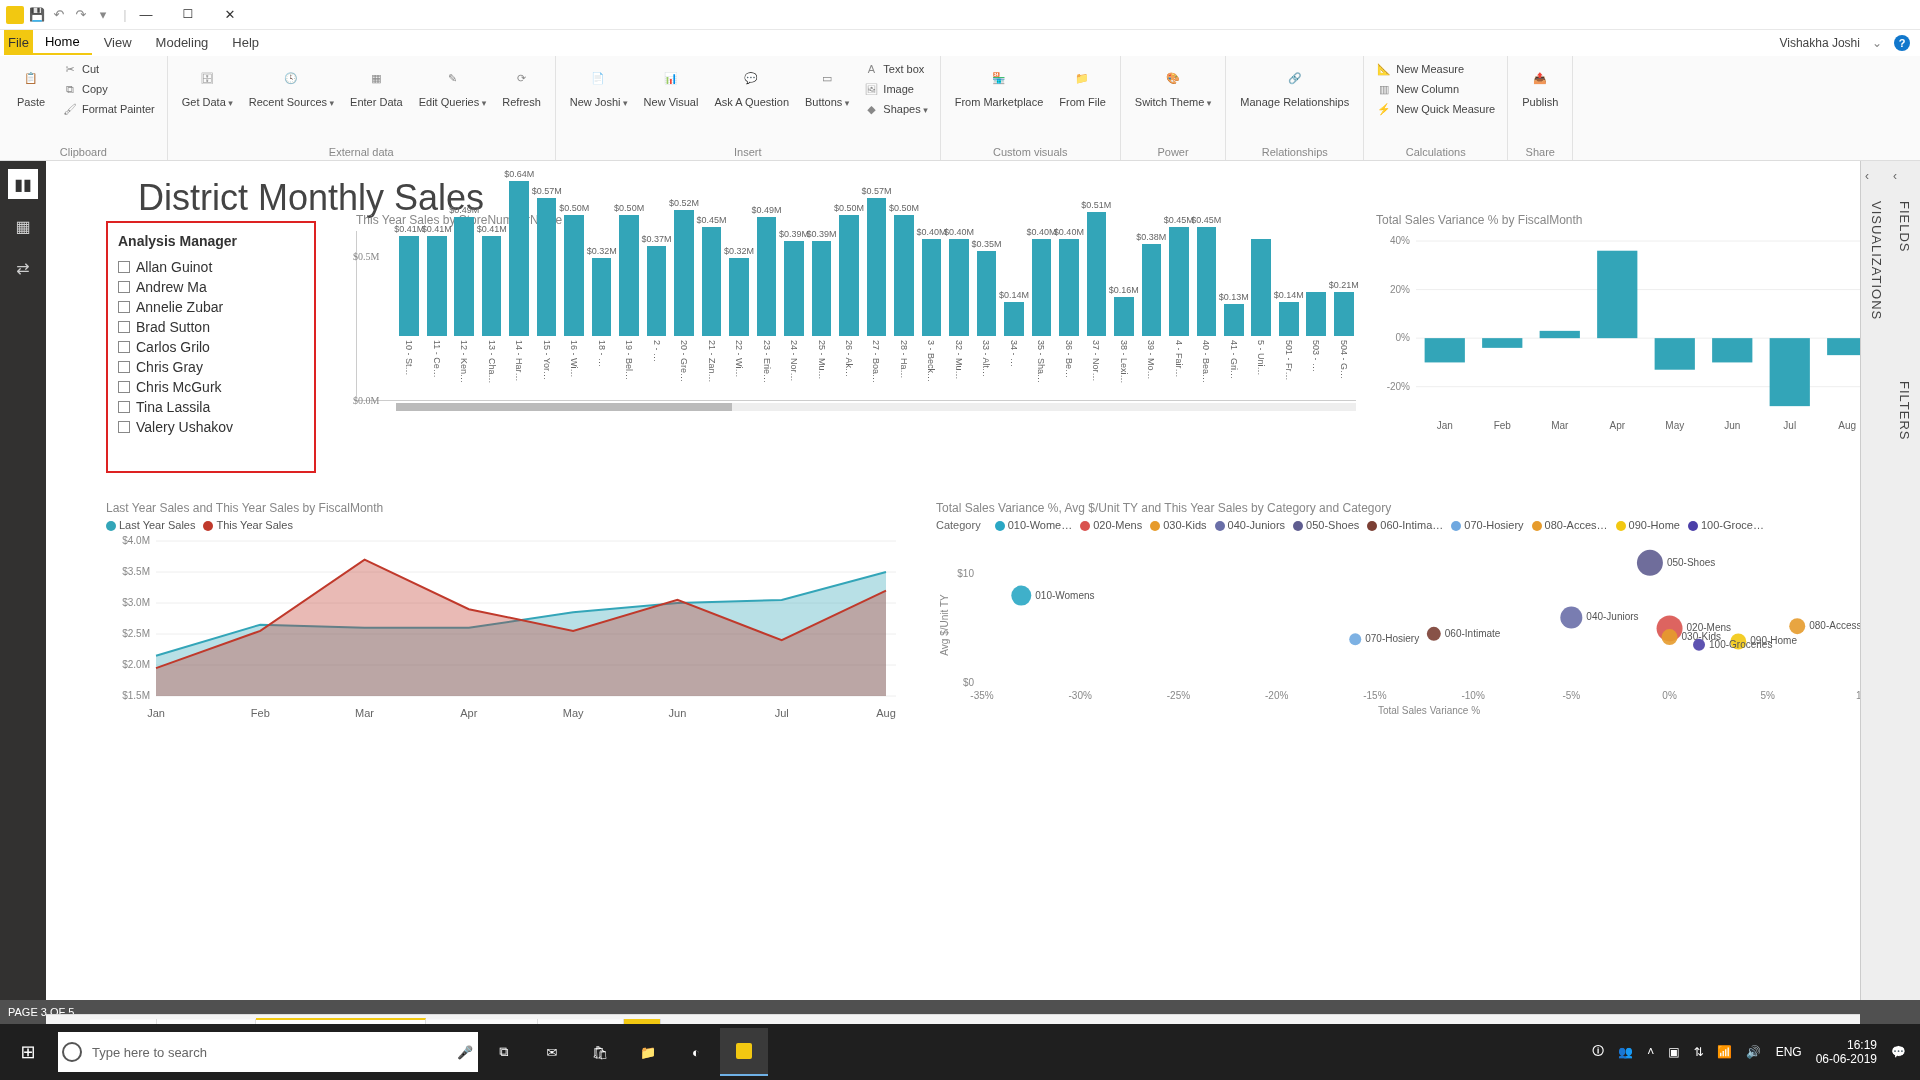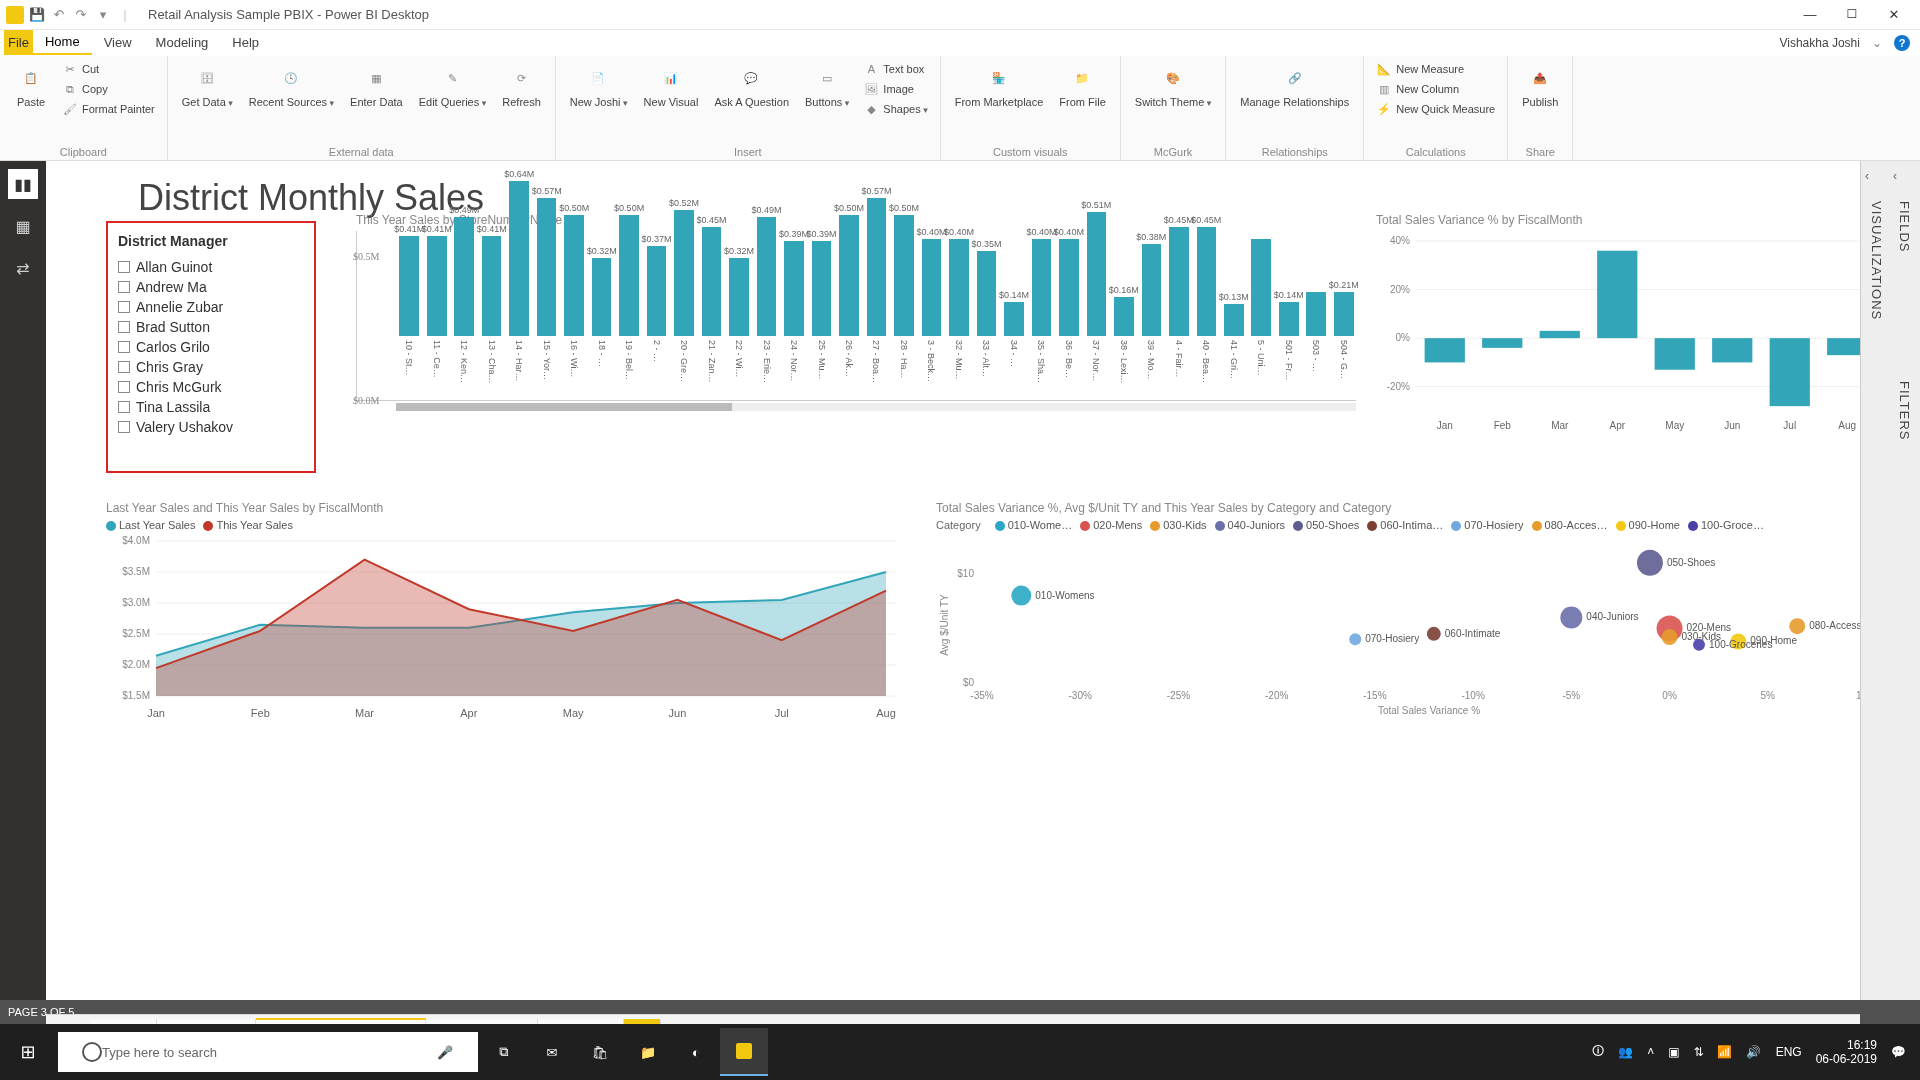--- a/index.html
+++ b/index.html
@@ -84,42 +84,41 @@
 .page-tabs { position:absolute; left:46px; right:60px; bottom:26px; height:40px; background:#f4f4f4; border-top:1px solid #ddd; display:flex; align-items:center; padding-left:4px;}
 .page-tabs .nav-arrow{ width:20px;text-align:center;color:#888;}
 .page-tabs .ptab { padding:8px 22px; font-size:13px; color:#444; border-right:1px solid #ddd; background:#f9f9f9; cursor:default;}
 .page-tabs .ptab.active { background:#fff; border-top:2px solid #f2c811;}
 .page-tabs .ptab.add { background:#f2c811; color:#333; font-weight:bold; padding:8px 14px;}
 .page-ind-bar{position:absolute;bottom:56px;left:0;right:0;height:24px;background:#505050;color:#fff;font-size:11px;display:flex;align-items:center;padding-left:8px;}
 
 
 .taskbar { position:absolute; left:0;right:0;bottom:0;height:56px;background:#1f1f1f; display:flex; align-items:center; color:#fff; font-size:13px;}
 .taskbar .start{width:56px;display:flex;align-items:center;justify-content:center;font-size:18px;}
-.taskbar .search { flex:0 0 420px; height:40px; background:#fff; color:#888; display:flex; align-items:center; padding:0 24px; margin:0 2px;}
+.taskbar .search { flex:0 0 420px; height:40px; background:#fff; color:#888; display:flex; align-items:center; padding:0 4px; gap:10px; margin:0 2px;}
 .taskbar .search .circ{width:20px;height:20px;border:2px solid #555;border-radius:50%;}
 .taskbar .search .mic{margin-left:auto;color:#555;}
 .taskbar .tray{ margin-left:auto; display:flex; align-items:center; gap:14px; padding-right:14px; font-size:12px;}
 .taskbar .clock{display:flex;flex-direction:column;align-items:flex-end;line-height:1.2;}
 .taskbar .app-ico{width:48px;height:48px;display:flex;align-items:center;justify-content:center;color:#fff;}
 .taskbar .app-ico.active{background:#3a3a3a;border-bottom:2px solid #6fb1e6;}
 
 </style>
 </head>
 <body>
 
 <div class="title-bar">
   <div class="qat">
     <span class="pbi-logo"></span>
     <span style="color:#4a78b8;">💾</span>
     <span style="color:#888;">↶</span>
     <span style="color:#888;">↷</span>
     <span style="color:#888;">▾</span>
     <span style="color:#ccc;">|</span>
   </div>
-  <div class="app-title">Retail Analysis Sample PBIX - Power BI Desktop</div>
   <div class="win-controls">
     <span>—</span>
     <span style="font-size:12px;">☐</span>
     <span>✕</span>
   </div>
 </div>
 
 <div class="ribbon-tabs">
   <div class="file-tab">File</div>
   <div class="tab active">Home</div>
@@ -230,21 +229,21 @@
     </div>
     <div class="group-label">Custom visuals</div>
   </div>
   <div class="group">
     <div class="group-body">
       <div class="rb-big">
           <span class="ico">🎨</span>
           <span class="lbl caret">Switch Theme</span>
         </div>
     </div>
-    <div class="group-label">McGurk</div>
+    <div class="group-label">Power</div>
   </div>
   <div class="group">
     <div class="group-body">
       <div class="rb-big">
           <span class="ico">🔗</span>
           <span class="lbl">Manage Relationships</span>
         </div>
     </div>
     <div class="group-label">Relationships</div>
   </div>
@@ -282,21 +281,21 @@
   <div class="left-rail">
     <div class="rail-btn active">▮▮</div>
     <div class="rail-btn">▦</div>
     <div class="rail-btn">⇄</div>
   </div>
 
   <div class="canvas">
     <div class="report-title">District Monthly Sales</div>
 
     <div class="slicer">
-      <h4>District Manager</h4>
+      <h4>Analysis Manager</h4>
       <ul id="slicer-list">
           <li>
             <span class="cb"></span>
             <span>Allan Guinot</span>
           </li>
           <li>
             <span class="cb"></span>
             <span>Andrew Ma</span>
           </li>
           <li>

